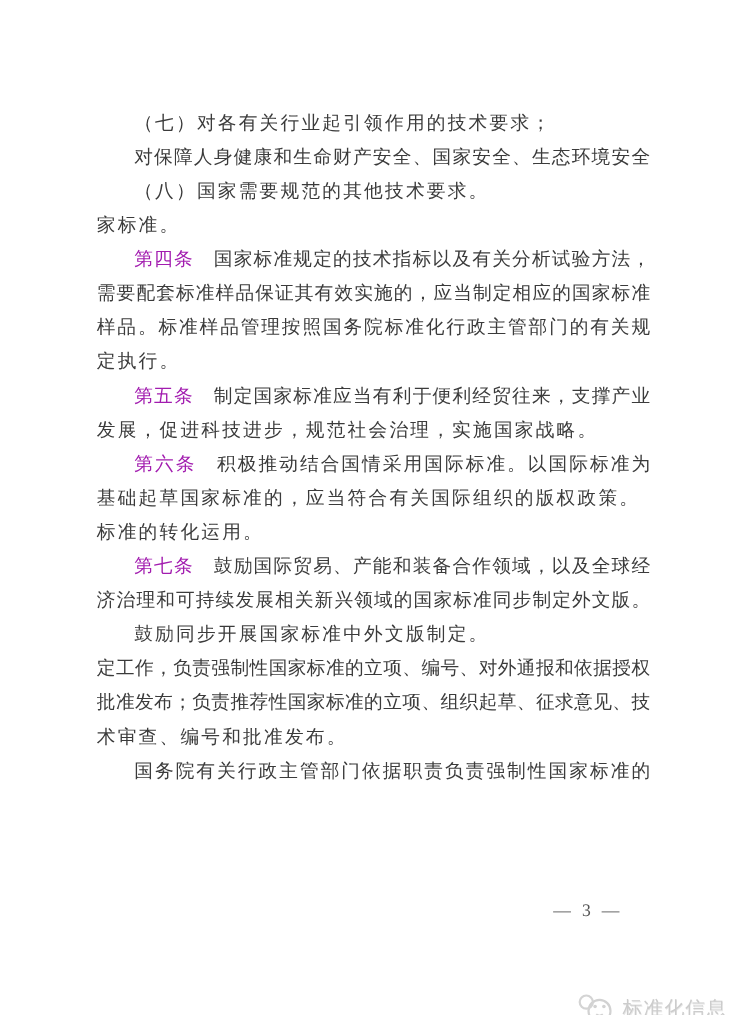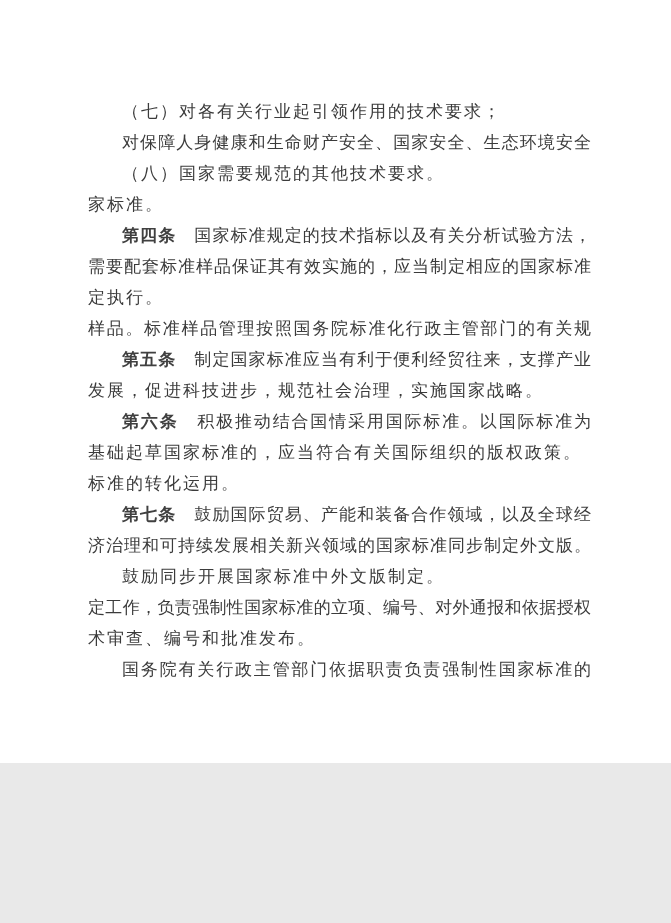--- a/index.html
+++ b/index.html
@@ -3,21 +3,21 @@
 <meta charset="utf-8">
 <style>
   html, body {
     margin: 0;
     padding: 0;
     background: #e9e9e9;
   }
   .page {
     position: relative;
     width: 671px;
-    height: 763px;
+    height: 923px;
     background: #ffffff;
     overflow: hidden;
     font-family: "Liberation Serif", "DejaVu Serif", serif;
     color: #3b3b3b;
   }
   .doc-body {
     position: absolute;
     left: 88px;
     top: 96px;
     width: 503px;
@@ -34,22 +34,22 @@
     letter-spacing: 0;
     white-space: normal;
     text-align: justify;
     text-align-last: justify;
   }
   .line.ind {
     text-indent: 2em;
   }
   .art {                           
     font-family: "Liberation Sans", "DejaVu Sans", sans-serif;
-    font-weight: bold;
-    color: #404040;
+    font-weight: normal;
+    color: #a21caf;
   }
   .page-number {
     position: absolute;
     top: 820px;
     right: 105px;
     font-size: 16px;
     letter-spacing: 3px;
     color: #555555;
   }
   .watermark {
@@ -78,31 +78,32 @@
 
 <div class="page">
 
   <div class="doc-body">
       <div class="line ind">（七）对各有关行业起引领作用的技术要求；</div>
       <div class="line j ind">对保障人身健康和生命财产安全、国家安全、生态环境安全</div>
       <div class="line ind">（八）国家需要规范的其他技术要求。</div>
       <div class="line">家标准。</div>
       <div class="line j ind"><b class="art">第四条</b>　国家标准规定的技术指标以及有关分析试验方法，</div>
       <div class="line j">需要配套标准样品保证其有效实施的，应当制定相应的国家标准</div>
+      <div class="line j">样品。标准样品管理按照国务院标准化行政主管部门的有关规</div>
       <div class="line">定执行。</div>
-      <div class="line j">样品。标准样品管理按照国务院标准化行政主管部门的有关规</div>
       <div class="line j ind"><b class="art">第五条</b>　制定国家标准应当有利于便利经贸往来，支撑产业</div>
       <div class="line">发展，促进科技进步，规范社会治理，实施国家战略。</div>
       <div class="line j ind"><b class="art">第六条</b>　积极推动结合国情采用国际标准。以国际标准为</div>
       <div class="line">基础起草国家标准的，应当符合有关国际组织的版权政策。</div>
       <div class="line">标准的转化运用。</div>
       <div class="line j ind"><b class="art">第七条</b>　鼓励国际贸易、产能和装备合作领域，以及全球经</div>
       <div class="line j">济治理和可持续发展相关新兴领域的国家标准同步制定外文版。</div>
       <div class="line ind">鼓励同步开展国家标准中外文版制定。</div>
       <div class="line j">定工作，负责强制性国家标准的立项、编号、对外通报和依据授权</div>
+      <div class="line j">批准发布；负责推荐性国家标准的立项、组织起草、征求意见、技</div>
       <div class="line">术审查、编号和批准发布。</div>
       <div class="line j ind">国务院有关行政主管部门依据职责负责强制性国家标准的</div>
     </div>
 
   <div class="page-number">— 3 —</div>
 
   <div class="watermark">
     <span class="watermark-icon">
       <svg width="38" height="30" viewBox="0 0 38 30" xmlns="http://www.w3.org/2000/svg">
         <circle cx="22" cy="17" r="10" fill="none" stroke="#d2d2d2" stroke-width="2"></circle>

